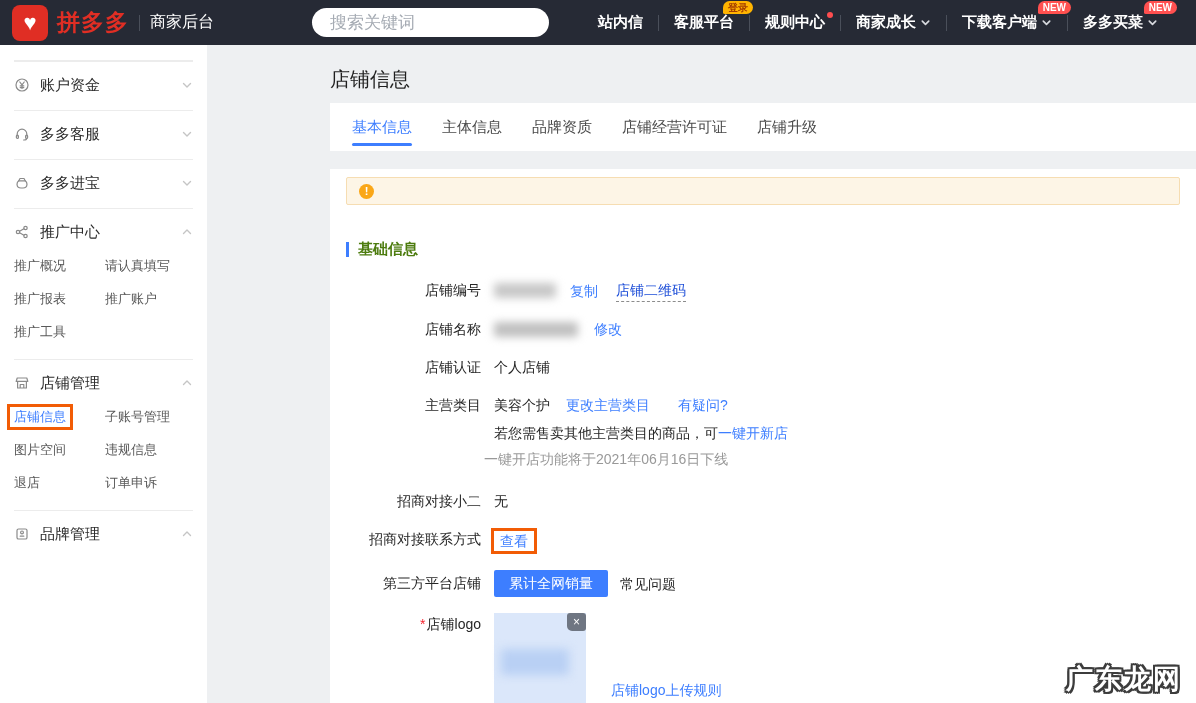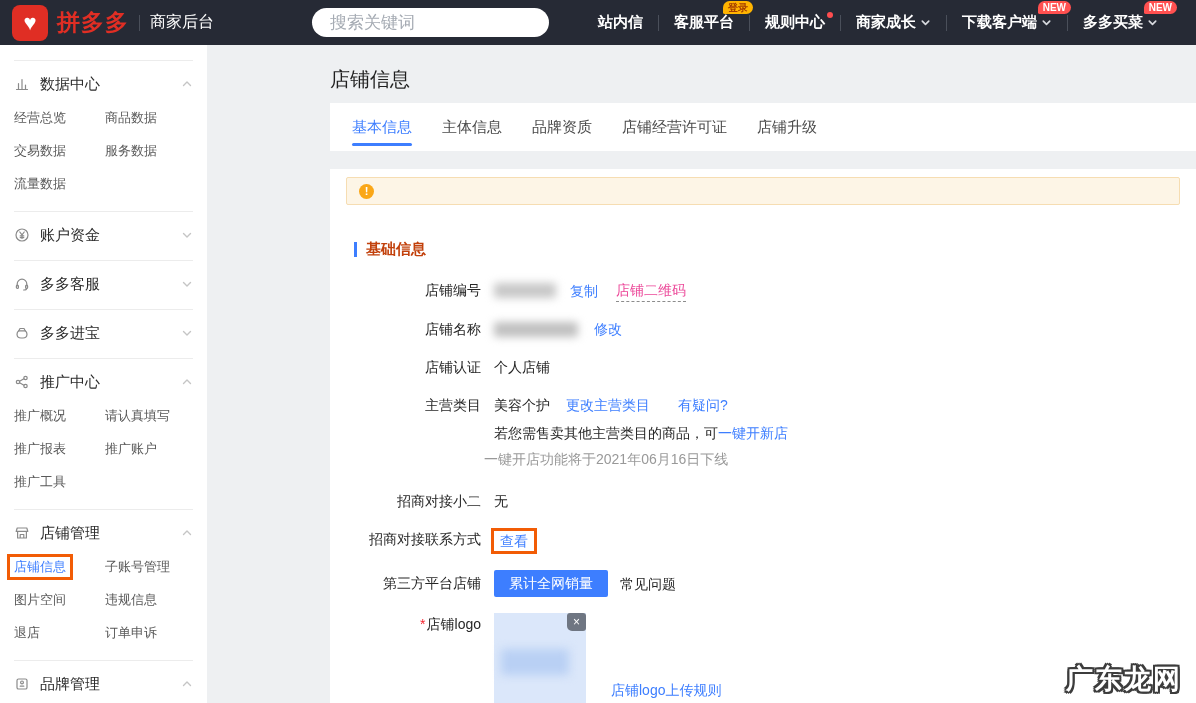--- a/index.html
+++ b/index.html
@@ -52,29 +52,29 @@
   .tab.active { color:#3d7eff; }
   .tab.active::after { content:""; position:absolute; left:0; right:0; bottom:5px;
     height:3px; border-radius:2px; background:#3d7eff; }
   .main-card { background:#fff; margin-top:18px; flex:1; padding:8px 16px 0; overflow:hidden; }
   .alert { background:#fdf5e6; border:1px solid #f6ddb2; border-radius:2px; height:28px;
     display:flex; align-items:center; padding:0 12px; font-size:13px; color:#5c5c5c; }
   .alert-icon { width:15px; height:15px; border-radius:50%; background:#faa718; color:#fff;
     font-size:11px; font-weight:700; display:flex; align-items:center; justify-content:center;
     margin-right:8px; flex-shrink:0; }
   .section-title { display:flex; align-items:center; font-size:15px; font-weight:600;
-    color:#c2410c; margin:35px 8px 20px; }
+    color:#4d7c0f; margin:35px 0 20px; }
   .section-title::before { content:""; width:3px; height:15px; background:#3d7eff; margin-right:9px; }
   .form-row { display:flex; margin-bottom:16px; font-size:14px; line-height:22px; }
   .form-label { width:135px; text-align:right; color:#262626; flex-shrink:0; }
   .req { color:#f5222d; margin-right:1px; }
   .form-value { margin-left:13px; display:flex; align-items:center; }
   .link { color:#3d7eff; cursor:pointer; text-decoration:none; white-space:nowrap; }
   .blur-block { height:15px; border-radius:3px; background:#c7c7c7; filter:blur(4px); }
-  .qr-link { color:#ec4899; border-bottom:1px dashed #8c8c8c; cursor:pointer; }
+  .qr-link { color:#1d4ed8; border-bottom:1px dashed #8c8c8c; cursor:pointer; }
   .muted { color:#999; }
   .orange-box { border:3px solid #f25c05; padding:0 6px; display:inline-block; line-height:20px; }
   .btn-primary { background:#3d7eff; color:#fff; border:none; border-radius:2px; height:27px;
     padding:0 15px; font-size:14px; font-family:inherit; cursor:pointer; }
   .logo-row { align-items:flex-end; }
   .logo-upload { width:92px; height:92px; background:#dbe7fa; position:relative; flex-shrink:0; }
   .logo-blur { position:absolute; left:7px; top:36px; width:68px; height:26px; background:#b9d0f4; filter:blur(5px); }
   .logo-close { position:absolute; top:0; right:0; width:19px; height:18px;
     background:rgba(92,98,108,.85); color:#fff; font-size:12px; display:flex; align-items:center;
     justify-content:center; border-radius:3px 3px 3px 5px; cursor:pointer; }
@@ -142,40 +142,20 @@
       <span class="badge badge-red">NEW</span>
     </div>
   </nav>
 </header>
 
 <div class="layout">
 
   <aside class="sidebar">
     <div class="s-divider first"></div>
 
-    <div class="sgroup">
-      <div class="sgroup-header">
-        <span class="gicon">
-          <svg class="ic" width="16" height="16" viewBox="0 0 16 16">
-              <path d="M2.5 13.5h11M4.5 13V7.5M8 13V3.5M11.5 13V9"></path>
-            </svg>
-        </span>
-        <span class="sgroup-title">数据中心</span>
-        <svg class="chev-ic" width="12" height="12" viewBox="0 0 12 12">
-            <path d="M2.5 7.5L6 4l3.5 3.5"></path>
-          </svg>
-      </div>
-      <div class="sgroup-items">
-        <span class="sitem">经营总览</span>
-        <span class="sitem">商品数据</span>
-        <span class="sitem">交易数据</span>
-        <span class="sitem">服务数据</span>
-        <span class="sitem">流量数据</span>
-      </div>
-    </div>
     <div class="s-divider"></div>
 
     <div class="sgroup">
       <div class="sgroup-header">
         <span class="gicon">
           <svg class="ic" width="16" height="16" viewBox="0 0 16 16">
               <circle cx="8" cy="8" r="6"></circle>
               <path d="M5.8 5l2.2 2.8L10.2 5M8 7.8v3.7M6.2 8.9h3.6M6.2 10.6h3.6"></path>
             </svg>
         </span>

